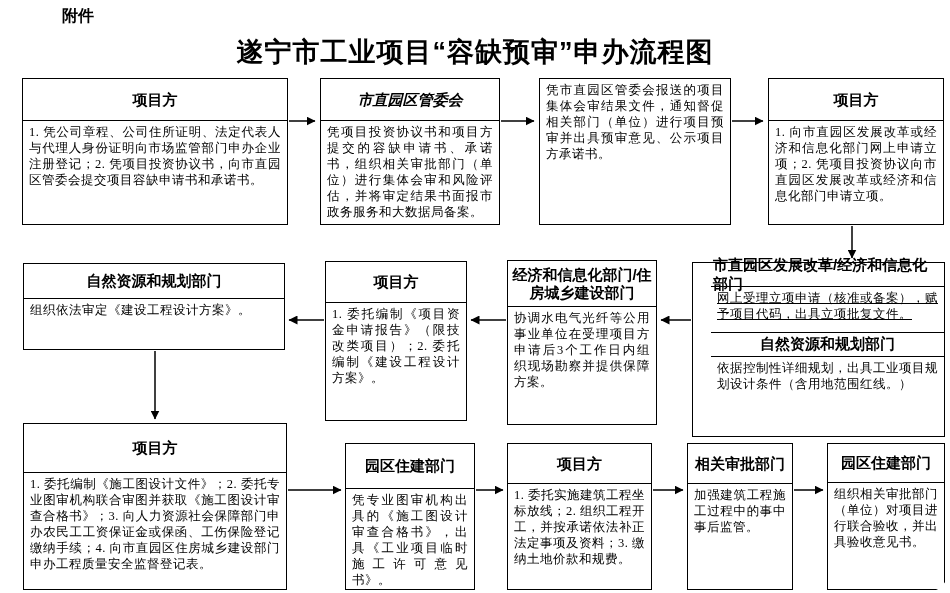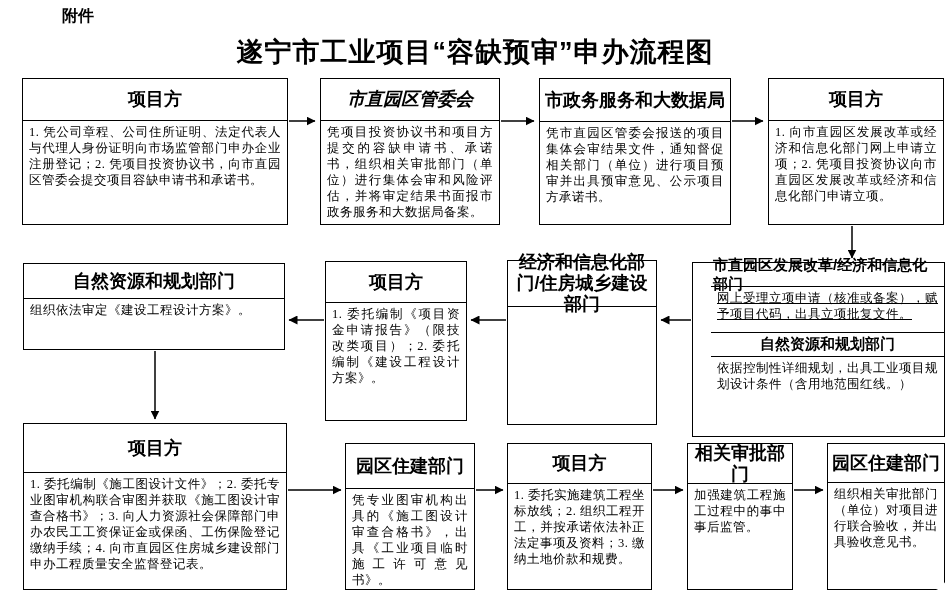--- a/index.html
+++ b/index.html
@@ -15,21 +15,21 @@
     position:absolute;left:0;top:34px;width:950px;text-align:center;
     font-size:27px;font-weight:bold;letter-spacing:1px;
     font-family:"Liberation Sans",sans-serif;
   }
   .box{
     position:absolute;border:1.5px solid #000;background:#fff;
     display:flex;flex-direction:column;box-sizing:border-box;
   }
   .box-header{
     border-bottom:1.5px solid #000;display:flex;align-items:center;justify-content:center;
-    text-align:center;font-weight:bold;font-size:18px;line-height:1.15;
+    text-align:center;font-weight:bold;font-size:15px;line-height:1.15;
     font-family:"Liberation Sans",sans-serif;flex:0 0 auto;padding:1px 2px;box-sizing:border-box;
   }
   .box-body{
     flex:1 1 auto;font-family:"Liberation Serif",serif;font-size:12.5px;
     line-height:1.28;letter-spacing:0.5px;text-align:justify;
     padding:3px 6px;box-sizing:border-box;overflow:hidden;
   }
   .stack-sec-header{
     border-bottom:1.5px solid #000;display:flex;align-items:center;justify-content:center;
     font-weight:bold;font-size:15px;font-family:"Liberation Sans",sans-serif;
@@ -70,38 +70,38 @@
 
   <div class="box" id="r1b1">
     <div class="box-header">项目方</div>
     <div class="box-body">1. 凭公司章程、公司住所证明、法定代表人与代理人身份证明向市场监管部门申办企业注册登记；2. 凭项目投资协议书，向市直园区管委会提交项目容缺申请书和承诺书。</div>
   </div>
   <div class="box" id="r1b2">
     <div class="box-header">市直园区管委会</div>
     <div class="box-body">凭项目投资协议书和项目方提交的容缺申请书、承诺书，组织相关审批部门（单位）进行集体会审和风险评估，并将审定结果书面报市政务服务和大数据局备案。</div>
   </div>
   <div class="box" id="r1b3">
-    <div class="box-header">市政务服务和大数据局</div>
     <div class="box-body">凭市直园区管委会报送的项目集体会审结果文件，通知督促相关部门（单位）进行项目预审并出具预审意见、公示项目方承诺书。</div>
   </div>
   <div class="box" id="r1b4">
     <div class="box-header">项目方</div>
     <div class="box-body">1. 向市直园区发展改革或经济和信息化部门网上申请立项；2. 凭项目投资协议向市直园区发展改革或经济和信息化部门申请立项。</div>
   </div>
 
   <div class="box" id="r2b1">
     <div class="box-header">自然资源和规划部门</div>
     <div class="box-body">组织依法审定《建设工程设计方案》。</div>
   </div>
   <div class="box" id="r2b2">
     <div class="box-header">项目方</div>
     <div class="box-body">1. 委托编制《项目资金申请报告》（限技改类项目）；2. 委托编制《建设工程设计方案》。</div>
   </div>
   <div class="box" id="r2b3">
     <div class="box-header">经济和信息化部门/住房城乡建设部门</div>
+    <div class="box-body">协调水电气光纤等公用事业单位在受理项目方申请后3个工作日内组织现场勘察并提供保障方案。</div>
   </div>
   <div class="box" id="r2b4">
     <div class="stack-sec-header">市直园区发展改革/经济和信息化部门</div>
     <div class="stack-sec-body mid">网上受理立项申请（核准或备案），赋予项目代码，出具立项批复文件。</div>
     <div class="stack-sec-header">自然资源和规划部门</div>
     <div class="stack-sec-body last">依据控制性详细规划，出具工业项目规划设计条件（含用地范围红线。）</div>
   </div>
 
   <div class="box" id="r3b1">
     <div class="box-header">项目方</div>

